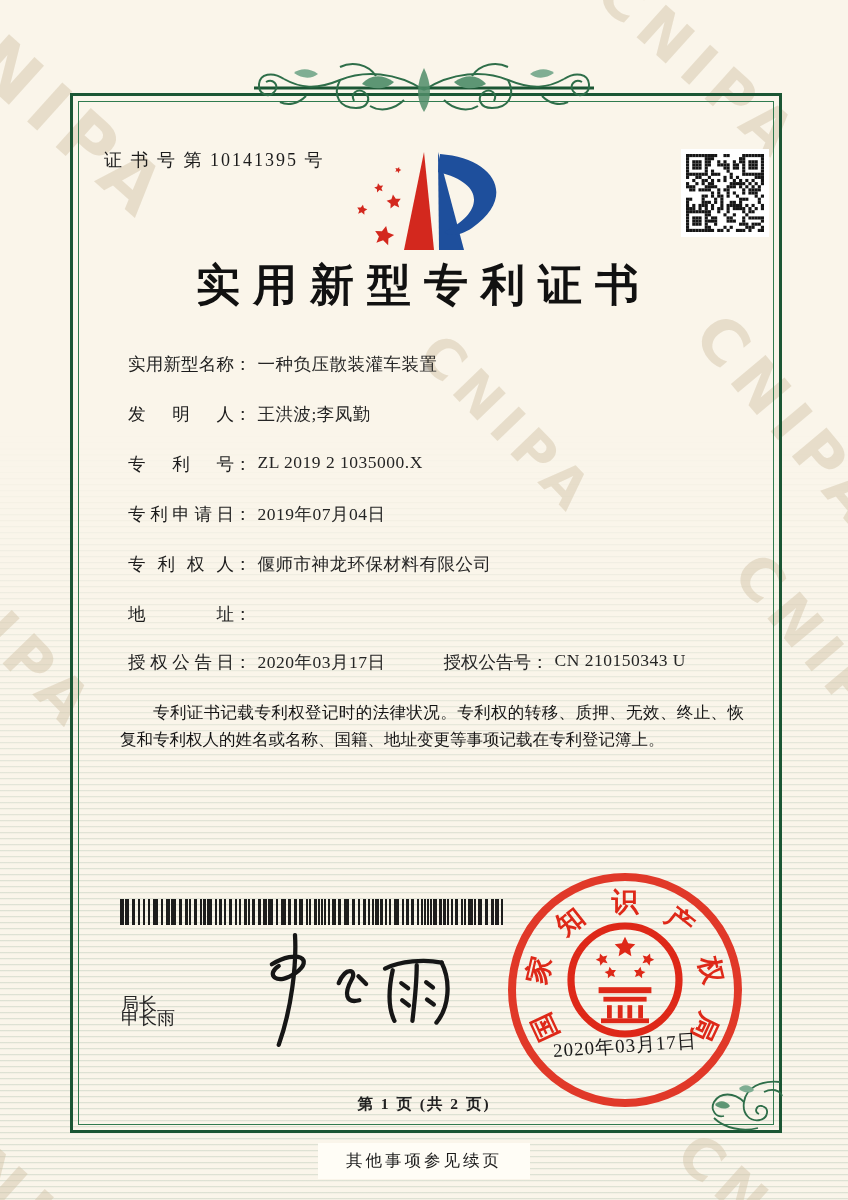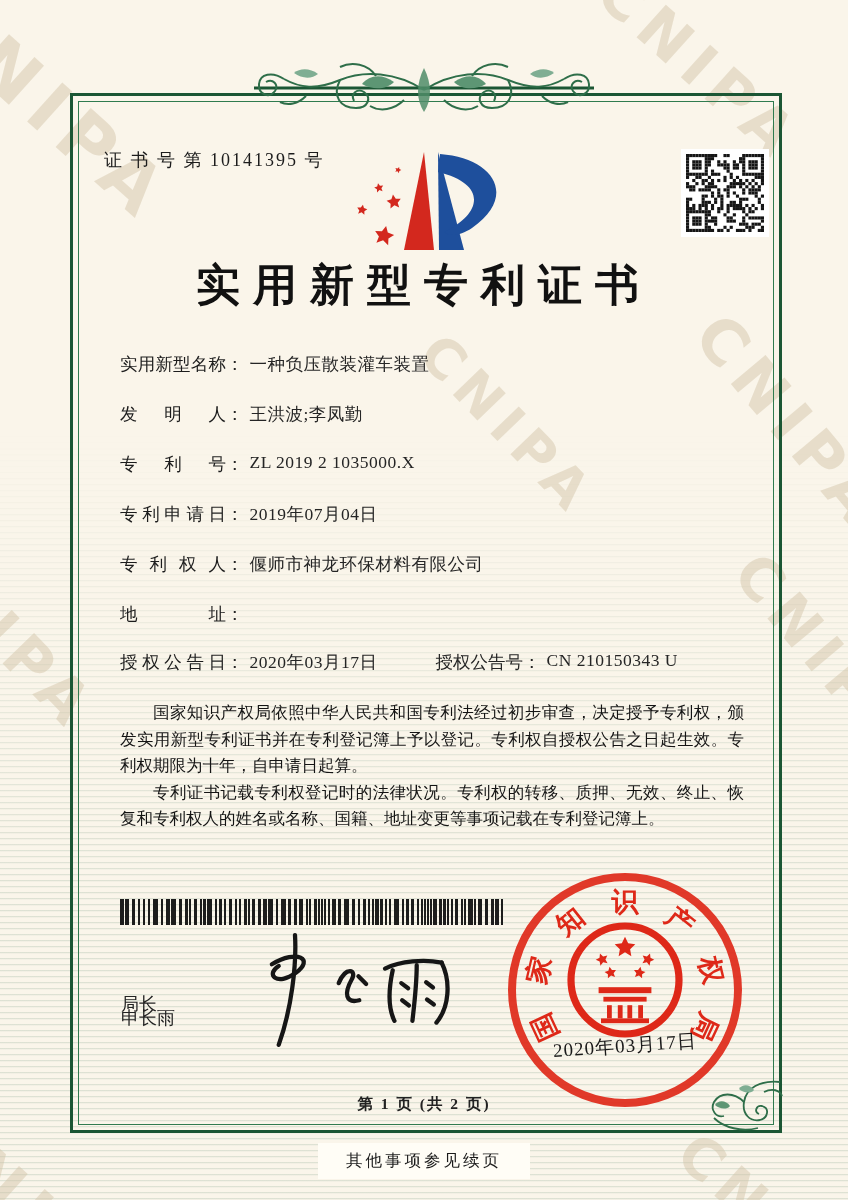--- a/index.html
+++ b/index.html
@@ -35,21 +35,21 @@
 
   .cert-no { position:absolute; left:104px; top:148px; font-size:18px; letter-spacing:2px; color:#1c1c1c; }
   .logo { position:absolute; left:332px; top:140px; width:190px; height:124px; }
   .qr { position:absolute; left:681px; top:149px; width:88px; height:88px; background:#fff; padding:5px; }
   .qr svg { display:block; width:78px; height:78px; }
 
   .title { position:absolute; left:0; top:256px; width:848px; text-align:center;
     font-size:44px; font-weight:bold; letter-spacing:13px; color:#111; }
 
   .fields { position:absolute; left:120px; top:352px; width:628px; font-size:17.5px; }
-  .frow { display:flex; align-items:flex-start; height:50px; }
+  .frow { display:flex; align-items:flex-start; height:50px;margin-left:8px; }
   .frow.addr { height:48px; }
   .flabel { display:inline-block; width:106px; text-align:justify; text-align-last:justify;
     text-justify:inter-character; color:#1c1c1c; flex:0 0 106px; }
   .fcolon { display:inline-block; margin-right:6px; }
   .fvalue { letter-spacing:.5px; }
   .fgroup2 { margin-left:58px; display:flex;text-align:center; }
   .fgroup2 .flabel2 { flex:none; }
 
   .body-text { position:absolute; left:120px; top:700px; width:624px;
     font-size:16.5px; line-height:26.5px; text-align:justify; color:#141414; }
@@ -503,21 +503,20 @@
           <span class="fvalue">2020年03月17日</span>
         <span class="fgroup2">
             <span class="flabel2">授权公告号</span>
             <span class="fcolon">：</span>
             <span class="fvalue">CN 210150343 U</span>
           </span>
       </div>
     </div>
 
     <div class="body-text">
-      <p>国家知识产权局依照中华人民共和国专利法经过初步审查，决定授予专利权，颁发实用新型专利证书并在专利登记簿上予以登记。专利权自授权公告之日起生效。专利权期限为十年，自申请日起算。</p>
       <p>专利证书记载专利权登记时的法律状况。专利权的转移、质押、无效、终止、恢复和专利权人的姓名或名称、国籍、地址变更等事项记载在专利登记簿上。</p>
     </div>
 
     <svg class="barcode" id="barcode-svg" viewBox="0 0 388 26" preserveAspectRatio="none">
         <g fill="#1c1c1c">
           <rect x="0" y="0" width="4" height="26"></rect>
           <rect x="5" y="0" width="4" height="26"></rect>
           <rect x="12" y="0" width="3" height="26"></rect>
           <rect x="18" y="0" width="2" height="26"></rect>
           <rect x="23" y="0" width="2" height="26"></rect>

